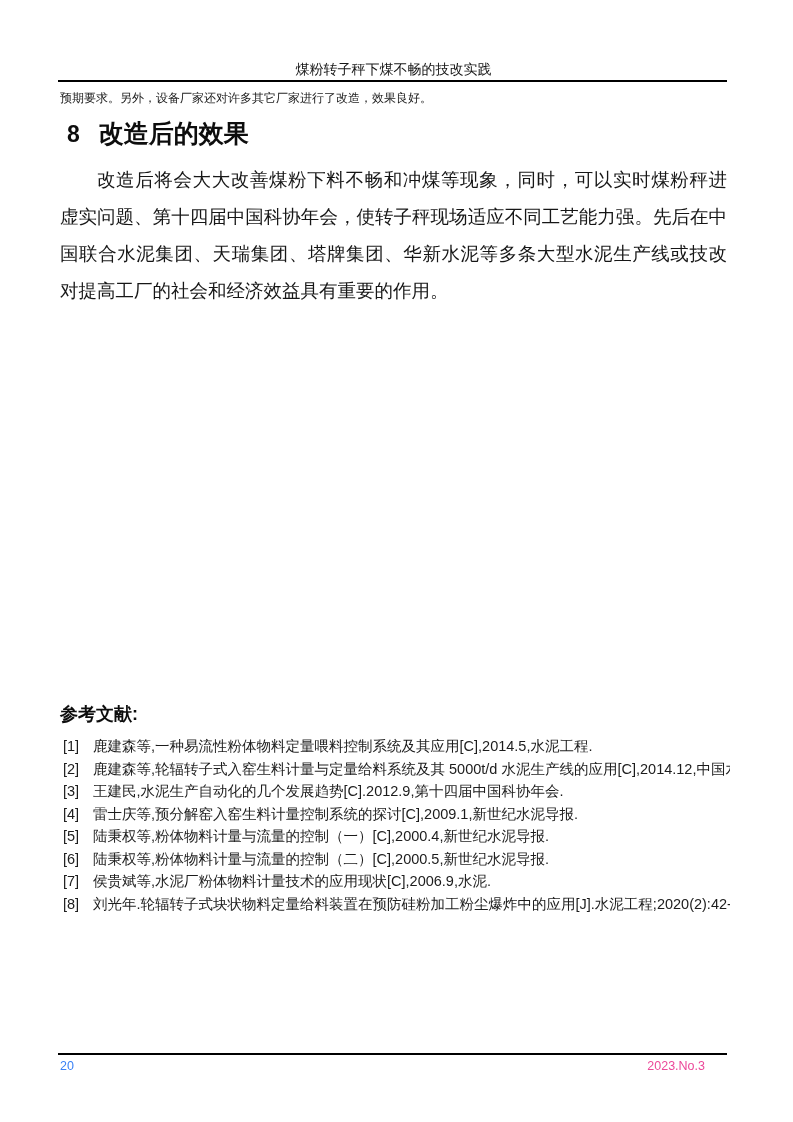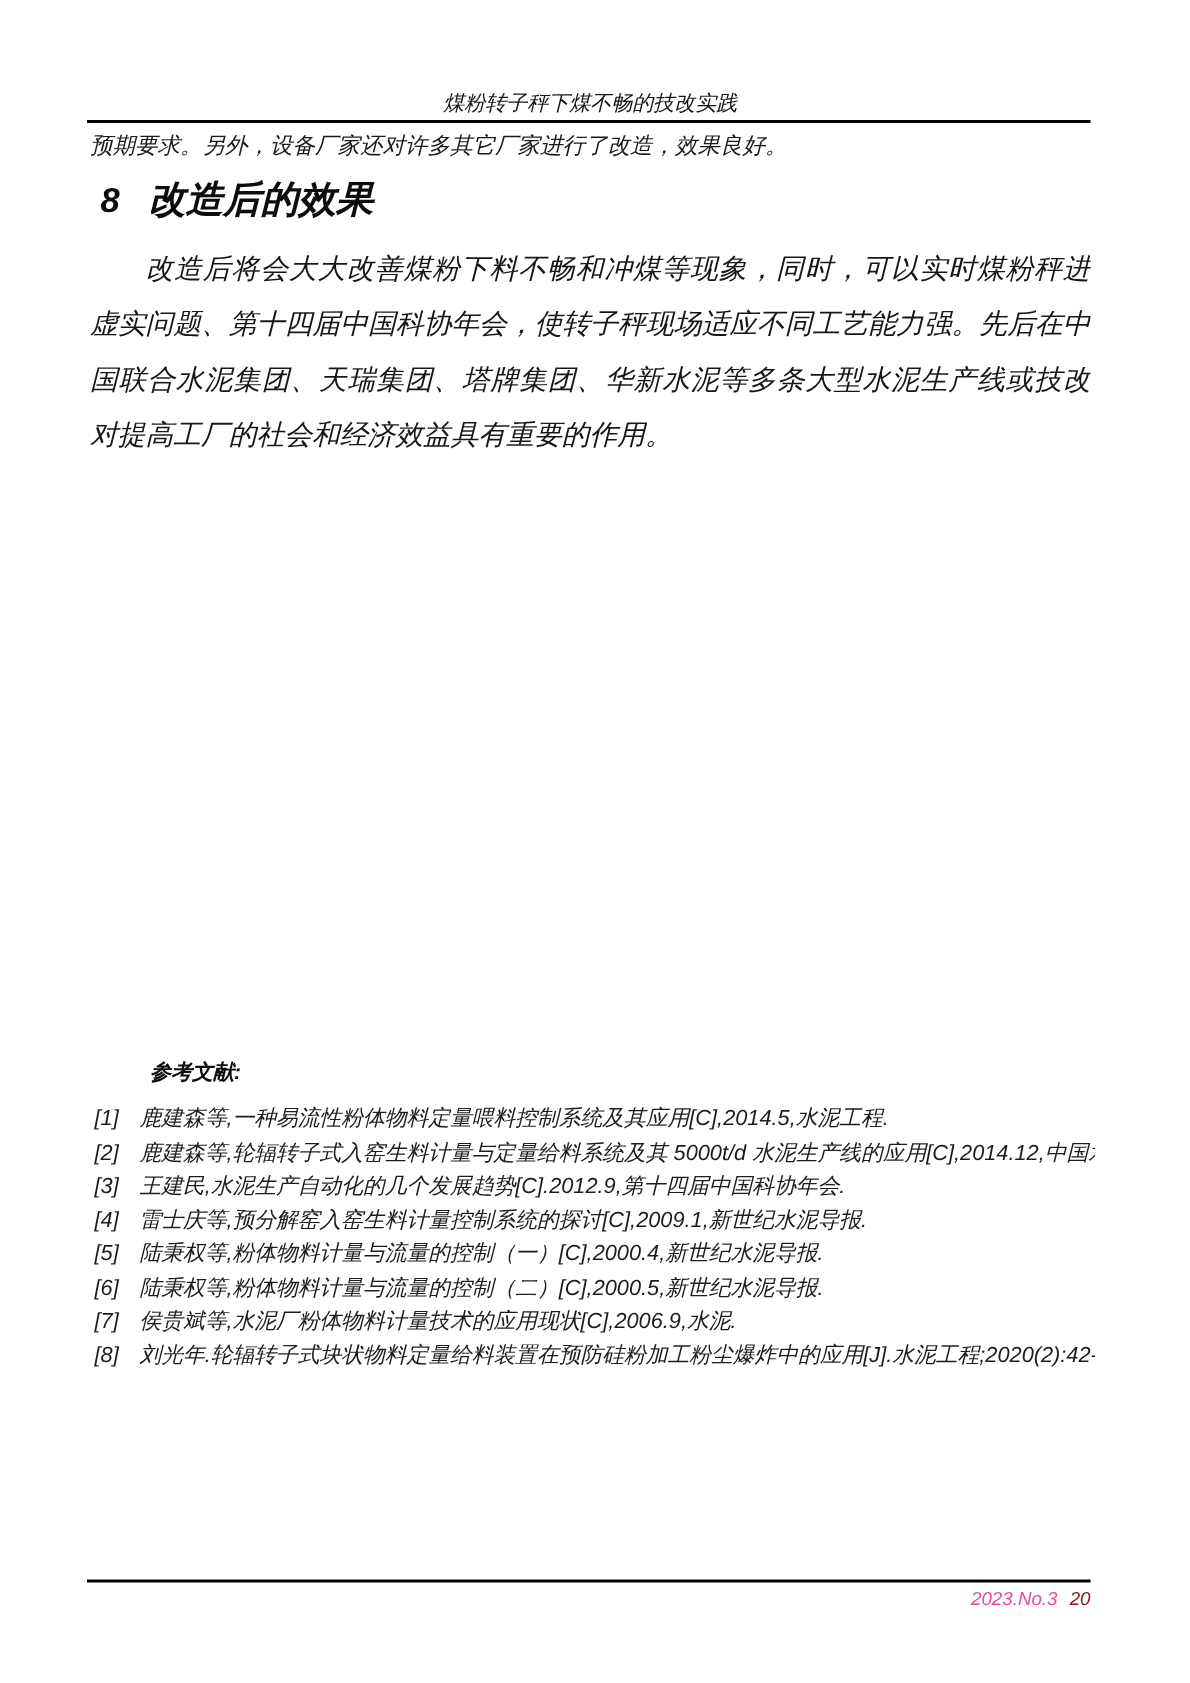--- a/index.html
+++ b/index.html
@@ -1,15 +1,15 @@
 <!DOCTYPE html>
 <html><head>
 <meta charset="utf-8">
 <style>
-  * { margin: 0; padding: 0; box-sizing: border-box; font-style: italic; }
+  * { margin: 0; padding: 0; box-sizing: border-box; }
   html, body { background: #ffffff; }
   .page {
     position: relative;
     width: 793px;
     height: 1122px;
     background: #ffffff;
     color: #1a1a1a;
     font-family: "Liberation Serif", "DejaVu Serif", serif;
     overflow: hidden;
   }
@@ -24,21 +24,21 @@
   }
   .header-rule {
     position: absolute;
     top: 80px; left: 58px; width: 669px; height: 2px;
     background: #000000;
   }
   
   .intro-line {
     position: absolute;
     top: 87px; left: 60px; width: 667px;
-    font-size: 15px;
+    font-size: 12px;
     line-height: 22px;
     white-space: nowrap;
     overflow: hidden;
   }
   
   .section-heading {
     position: absolute;
     top: 119px; left: 60px; width: 667px;
     padding-left: 7px;
     font-family: "Liberation Sans", "DejaVu Sans", sans-serif;
@@ -66,25 +66,24 @@
   .body-line.indent { text-indent: 2em; }
   .body-line.last { text-align: left; text-align-last: left; }
   
   .refs {
     position: absolute;
     top: 704px; left: 60px; width: 670px;
   }
   .refs-label {
     font-family: "Liberation Sans", "DejaVu Sans", sans-serif;
     font-weight: bold;
-    font-size: 14px;
+    font-size: 18px;
     line-height: 20px;
     color: #0d0d0d;
     margin-bottom: 11px;
-    margin-left: 40px;
   }
   .ref-item {
     display: flex;
     align-items: baseline;
     height: 22.5px;
     line-height: 22.5px;
     font-family: "Liberation Sans", "DejaVu Sans", sans-serif;
     font-size: 14.5px;
     color: #1c1c1c;
     padding-left: 3px;
@@ -95,25 +94,25 @@
   .ref-text { flex: 1 1 auto; overflow: hidden; }
   
   .footer-rule {
     position: absolute;
     top: 1053px; left: 58px; width: 669px; height: 2px;
     background: #000000;
   }
   .page-number {
     position: absolute;
     top: 1059px; left: 60px; width: 667px;
-    text-align: right;
+    text-align: left;
     font-family: "Liberation Sans", "DejaVu Sans", sans-serif;
     font-size: 12.5px;
     line-height: 15px;
-    color: #7f1d1d;
+    color: #3b82f6;
   }
   .issue {
     position: absolute;
     top: 1059px; right: 88px;
     font-family: "Liberation Sans", "DejaVu Sans", sans-serif;
     font-size: 12.5px;
     line-height: 15px;
     color: #ec4899;
   }
 </style>

